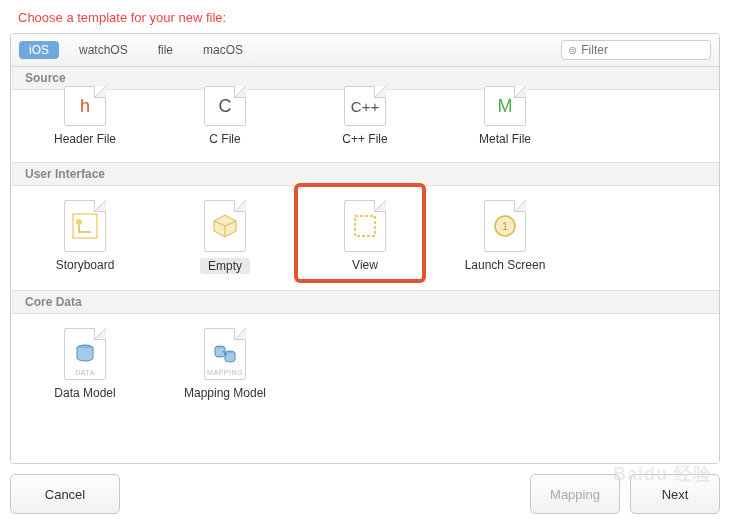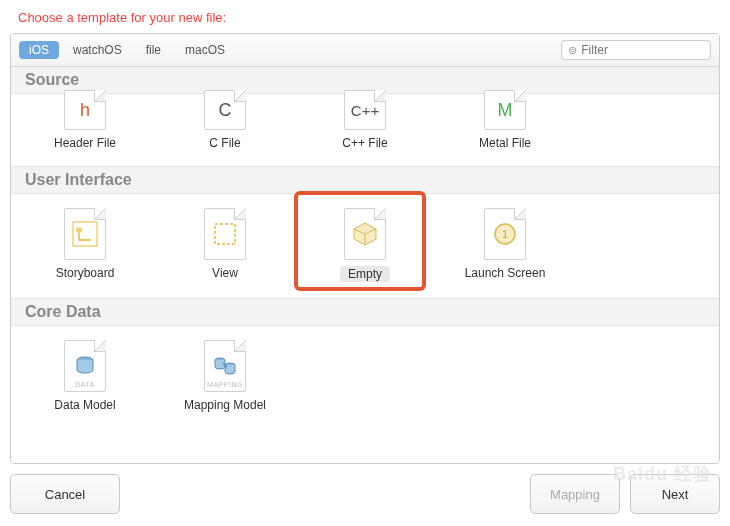--- a/index.html
+++ b/index.html
@@ -20,21 +20,21 @@
   background: #fff;
   overflow: hidden;
 }
 .toolbar {
   display: flex;
   align-items: center;
   padding: 6px 8px;
   background: linear-gradient(#fdfdfd, #f2f2f2);
   border-bottom: 1px solid #d8d8d8;
 }
-.platform-tabs { display: flex; gap: 4px; }
+.platform-tabs { display: flex; gap: 10px; }
 .platform-tab {
   font-size: 12px;
   color: #555;
   padding: 2px 10px;
   border-radius: 4px;
   cursor: pointer;
 }
 .platform-tab.active {
   background: #6fa8dc;
   color: #fff;
@@ -59,21 +59,21 @@
   height: 396px;
   overflow: hidden;
   background: #fff;
   position: relative;
 }
 .section-header {
   background: #f3f3f3;
   border-top: 1px solid #e4e4e4;
   border-bottom: 1px solid #e4e4e4;
   padding: 4px 14px;
-  font-size: 16px;
+  font-size: 12px;
   color: #888;
   font-weight: 600;
 }
 .section-header.first { border-top: none; }
 .item-row {
   display: flex;
   padding: 6px 4px 10px 4px;
 }
 .item {
   width: 140px;
@@ -220,38 +220,38 @@
         <div class="file-icon">
           <svg class="svg-inner" viewBox="0 0 28 28">
               <rect x="2" y="2" width="24" height="24" fill="none" stroke="#e6b739" stroke-width="1"></rect>
               <circle cx="8" cy="10" r="3" fill="#f5d06a"></circle>
               <path d="M8 13 L8 20 L20 20" fill="none" stroke="#e6b739" stroke-width="1.5"></path>
             </svg>
           <div class="fold"></div>
         </div>
         <div class="item-label">Storyboard</div>
       </div>
-      <div class="item">
-        <div class="file-icon">
-          <svg class="svg-inner" viewBox="0 0 28 28">
-              <rect x="4" y="4" width="20" height="20" fill="none" stroke="#e6b739" stroke-width="1.5" stroke-dasharray="3 2"></rect>
-            </svg>
-          <div class="fold"></div>
-        </div>
-        <div class="item-label">View</div>
-      </div>
       <div class="item selected">
         <div class="file-icon">
           <svg class="svg-inner" viewBox="0 0 28 28">
               <polygon points="14,3 25,9 25,19 14,25 3,19 3,9" fill="#f8ecc5" stroke="#d9b94a" stroke-width="1"></polygon>
               <path d="M3 9 L14 14 L25 9 M14 14 L14 25" fill="none" stroke="#d9b94a" stroke-width="1"></path>
             </svg>
           <div class="fold"></div>
         </div>
         <div class="item-label">Empty</div>
+      </div>
+      <div class="item">
+        <div class="file-icon">
+          <svg class="svg-inner" viewBox="0 0 28 28">
+              <rect x="4" y="4" width="20" height="20" fill="none" stroke="#e6b739" stroke-width="1.5" stroke-dasharray="3 2"></rect>
+            </svg>
+          <div class="fold"></div>
+        </div>
+        <div class="item-label">View</div>
       </div>
       <div class="item">
         <div class="file-icon">
           <svg class="svg-inner" viewBox="0 0 28 28">
               <circle cx="14" cy="14" r="10" fill="#f8ecc5" stroke="#d9b94a" stroke-width="1.5"></circle>
               <text x="14" y="18" text-anchor="middle" font-size="11" fill="#c9a227">1</text>
             </svg>
           <div class="fold"></div>
         </div>
         <div class="item-label">Launch Screen</div>

